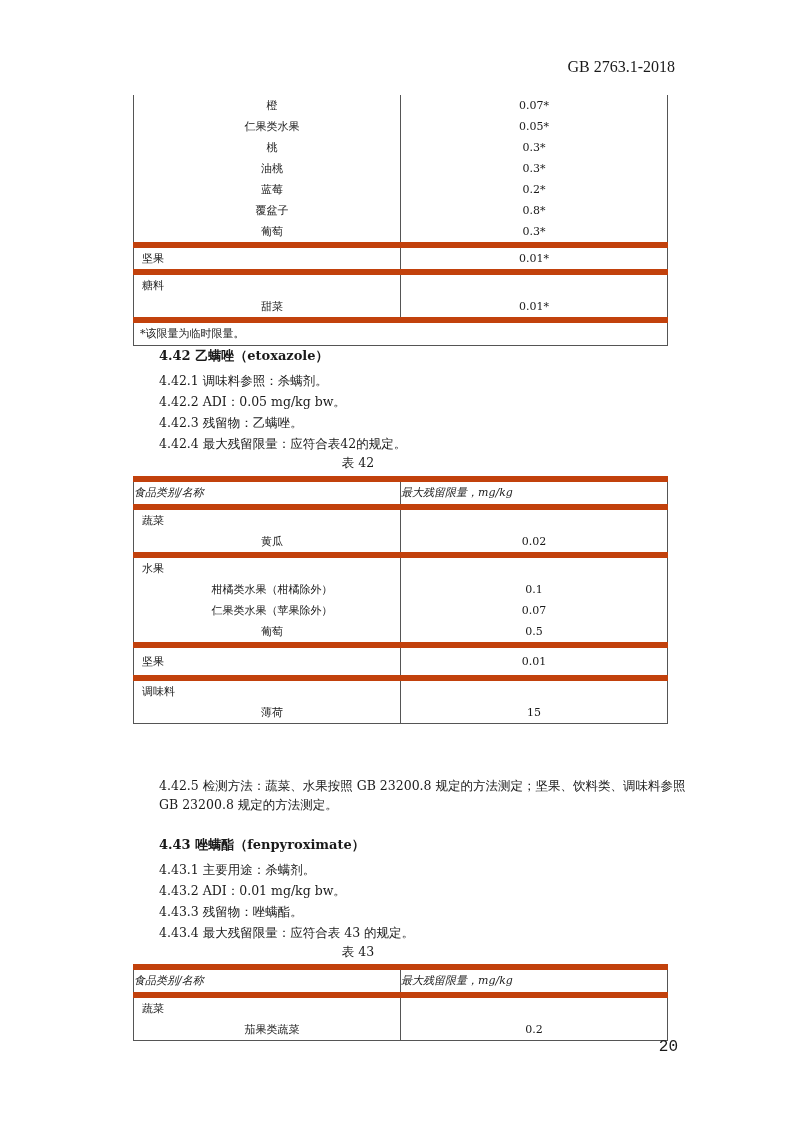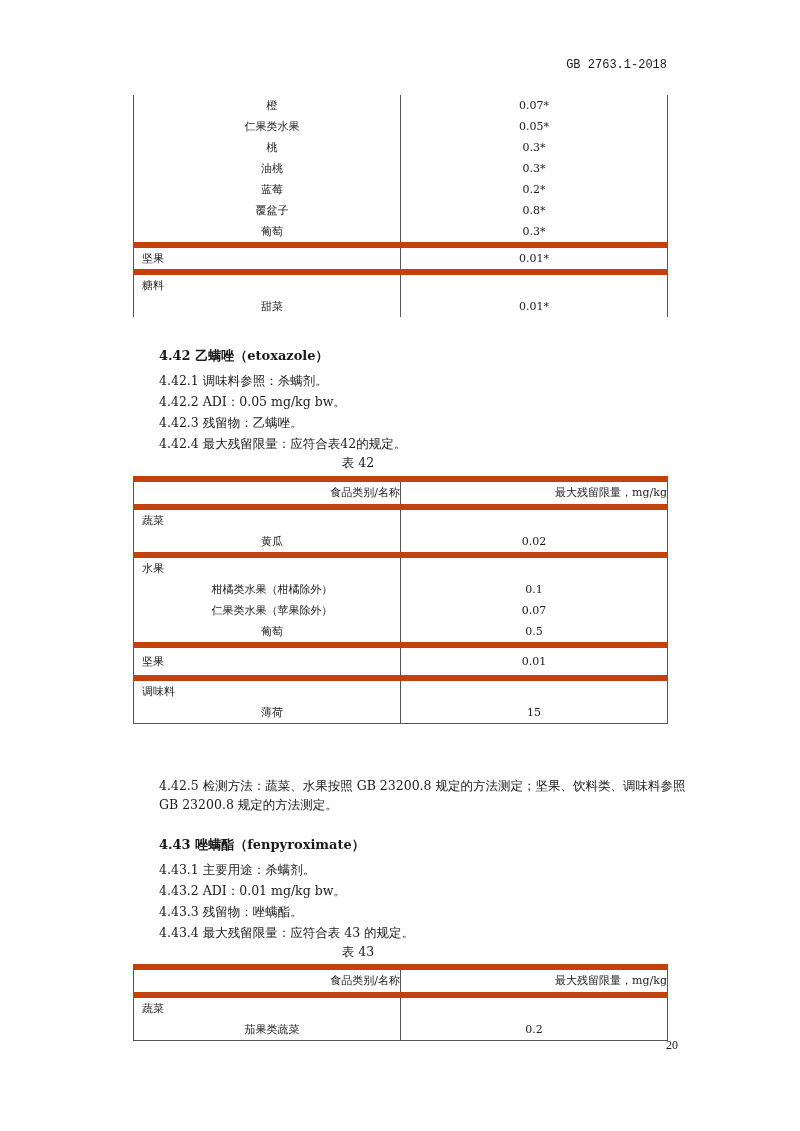--- a/index.html
+++ b/index.html
@@ -1,41 +1,41 @@
 <!DOCTYPE html>
 <html><head>
 <meta charset="utf-8">
 <style>
   html, body { margin: 0; padding: 0; background: #ffffff; }
   body {
     width: 800px; height: 1131px; position: relative; overflow: hidden;
     font-family: "DejaVu Serif", "Liberation Serif", serif;
     color: #1a1a1a;
   }
-  .std-code { position: absolute; top: 58px; right: 133px; font-size: 12px; font-family: Liberation Mono, monospace; }
-  .page-num { position: absolute; top: 1038px; right: 122px; font-size: 12px; font-family: Liberation Serif, serif; }
+  .std-code { position: absolute; top: 58px; right: 125px; font-size: 16px; font-family: Liberation Serif, serif; }
+  .page-num { position: absolute; top: 1038px; right: 122px; font-size: 16px; font-family: Liberation Mono, monospace; }
 
   table.grid {
     position: absolute; left: 133px; width: 534px;
     border-collapse: collapse; font-size: 11px;
     table-layout: fixed;
   }
   table.grid td, table.grid th {
     border-left: 1px solid #555; border-right: 1px solid #555;
     padding: 0; font-weight: normal; vertical-align: top;
   }
   table.grid col.c1 { width: 267px; }
   table.grid col.c2 { width: 267px; }
   table.grid tr.sep td, table.grid tr.sep th { border-top: 6px solid #c2410c; }
   table.grid tr.last td { border-bottom: 1px solid #555; }
   .line { height: 21px; line-height: 21px; }
   .cat { padding-left: 8px; text-align: left; }
   .item { text-align: center; padding-left: 10px; }
   .val { text-align: center; }
-  .hdr { text-align: right; height: 22px; line-height: 22px; }
+  .hdr { text-align: left; height: 22px; line-height: 22px; font-style: italic; }
   .note { padding-left: 6px; height: 22px; line-height: 22px; }
   .tall { height: 27px; line-height: 27px; }
 
   .para { position: absolute; left: 135px; font-size: 12.5px; line-height: 19px; white-space: nowrap; margin-left: 24px; }
   .heading { font-weight: bold; font-size: 13px; }
   .caption { position: absolute; left: 0; width: 716px; text-align: center; font-size: 12.5px; }
   .wrap { white-space: normal; width: 545px; }
 </style>
 </head>
 <body>
@@ -79,20 +79,25 @@
   <tr class="sep">
     <td>
       <div class="line cat">糖料</div>
       <div class="line item">甜菜</div>
     </td>
     <td>
       <div class="line"></div>
       <div class="line val">0.01*</div>
     </td>
   </tr>
+  <tr class="sep last">
+    <td colspan="2">
+          <div class="note">*该限量为临时限量。</div>
+        </td>
+  </tr>
 </tbody>
   </table>
 
 <div class="para heading" style="top:346px;">4.42  乙螨唑（etoxazole）</div>
 <div class="para" style="top:371px;">4.42.1  调味料参照：杀螨剂。</div>
 <div class="para" style="top:392px;">4.42.2    ADI：0.05 mg/kg bw。</div>
 <div class="para" style="top:413px;">4.42.3  残留物：乙螨唑。</div>
 <div class="para" style="top:434px;">4.42.4  最大残留限量：应符合表42的规定。</div>
 <div class="caption" style="top:455px;">表  42</div>
 

